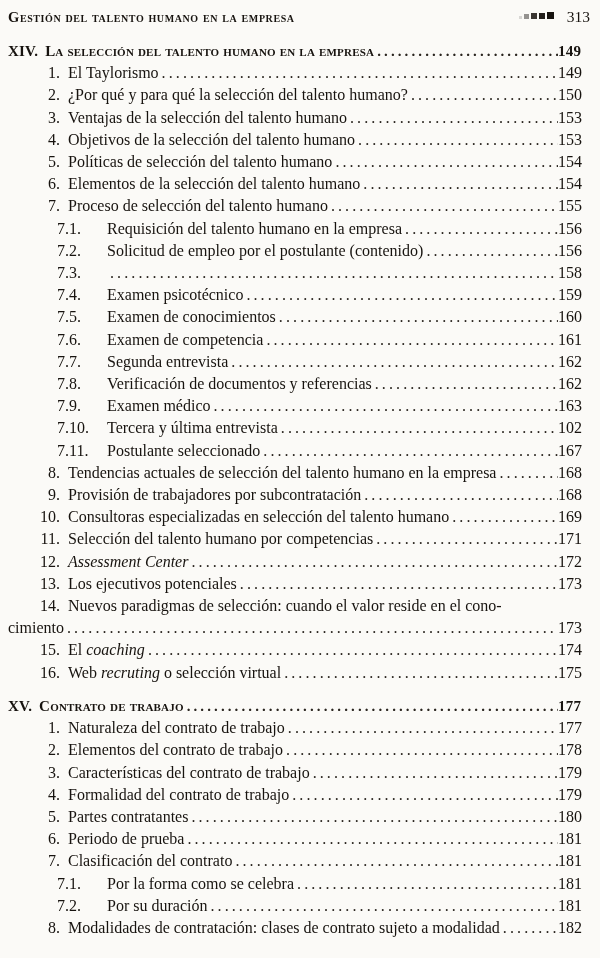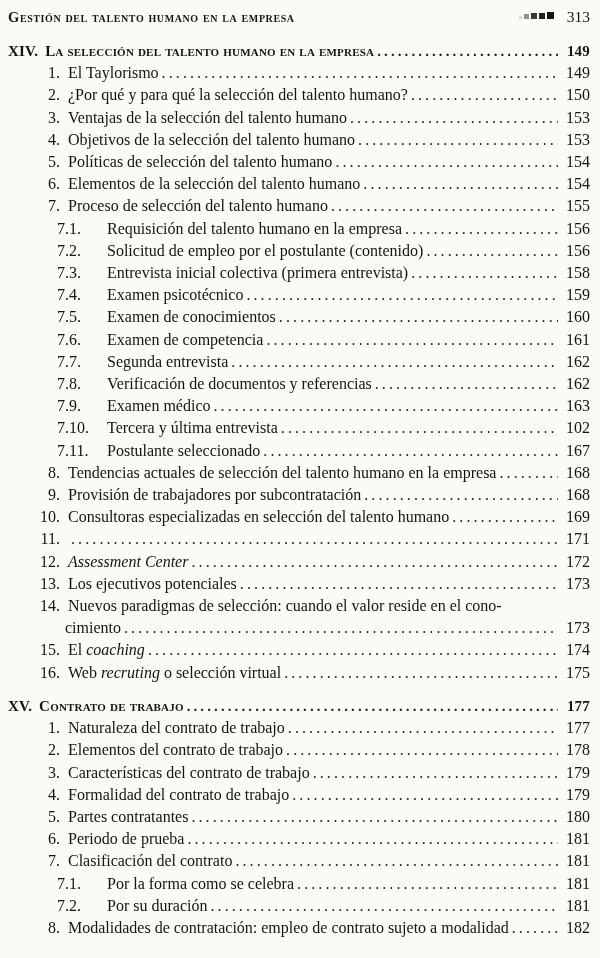--- a/index.html
+++ b/index.html
@@ -39,31 +39,31 @@
     line-height: 22.2px; font-size: 16px; white-space: nowrap;
   }
   .heading { font-weight: bold; font-variant: small-caps; font-size: 15px; letter-spacing: 0.2px; }
   .heading .htitle { margin-left: 7px; flex: none; }
   .heading .hnum { flex: none; }
 
   .num { flex: none; }
   .level1 .num { width: 52px; text-align: right; margin-right: 8px; }
   .level2 .num { margin-left: 49px; min-width: 34px; text-align: left; margin-right: 16px; }
   .label { flex: none; }
-  .cont .cont-label { margin-left: 57px; }
+  .cont .cont-label { }
   .it { font-style: italic; }
 
   .leader {
     flex: 1; min-width: 6px; overflow: hidden;
     letter-spacing: 3.1px; padding-left: 3px; color: #2a251f;
   }
   .leader::after {
     content: "..................................................................................................................................................................";
   }
-  .pg { flex: none; width: 32px; text-align: right; }
+  .pg { flex: none; width: 32px; }
 </style>
 </head>
 <body>
 
 <div class="page">
   <div class="running-header">
     <span class="rh-title">Gestión del talento humano en la empresa</span>
     <span class="rh-spacer"></span>
     <span class="squares">
       <span class="sq s1"></span>
@@ -132,21 +132,20 @@
           <span class="pg">156</span>
         </div>
         <div class="row item level2">
           <span class="num">7.2.</span>
           <span class="label">Solicitud de empleo por el postulante (contenido)</span>
           <span class="leader"></span>
           <span class="pg">156</span>
         </div>
         <div class="row item level2">
           <span class="num">7.3.</span>
-          <span class="label">Entrevista inicial colectiva (primera entrevista)</span>
           <span class="leader"></span>
           <span class="pg">158</span>
         </div>
         <div class="row item level2">
           <span class="num">7.4.</span>
           <span class="label">Examen psicotécnico</span>
           <span class="leader"></span>
           <span class="pg">159</span>
         </div>
         <div class="row item level2">
@@ -204,20 +203,21 @@
           <span class="pg">168</span>
         </div>
         <div class="row item level1">
           <span class="num">10.</span>
           <span class="label">Consultoras especializadas en selección del talento humano</span>
           <span class="leader"></span>
           <span class="pg">169</span>
         </div>
         <div class="row item level1">
           <span class="num">11.</span>
+          <span class="label">Selección del talento humano por competencias</span>
           <span class="leader"></span>
           <span class="pg">171</span>
         </div>
         <div class="row item level1">
           <span class="num">12.</span>
           <span class="label"><span class="it">Assessment Center</span></span>
           <span class="leader"></span>
           <span class="pg">172</span>
         </div>
         <div class="row item level1">
@@ -304,19 +304,19 @@
           <span class="pg">181</span>
         </div>
         <div class="row item level2">
           <span class="num">7.2.</span>
           <span class="label">Por su duración</span>
           <span class="leader"></span>
           <span class="pg">181</span>
         </div>
         <div class="row item level1">
           <span class="num">8.</span>
-          <span class="label">Modalidades de contratación: empleo de contrato sujeto a modalidad</span>
+          <span class="label">Modalidades de contratación: clases de contrato sujeto a modalidad</span>
           <span class="leader"></span>
           <span class="pg">182</span>
         </div>
       </div>
     </div>
 </div>
 
 </body></html>

